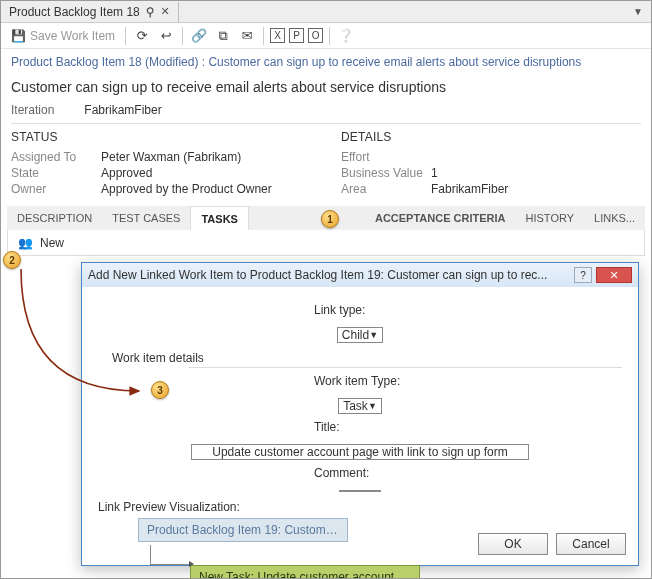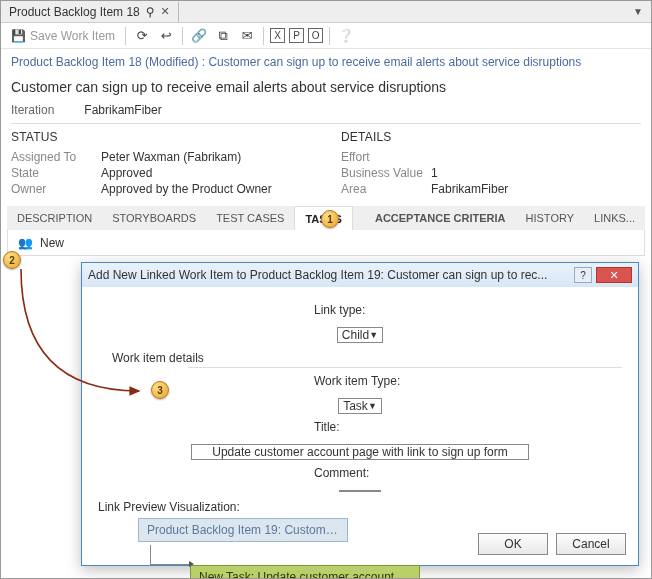--- a/index.html
+++ b/index.html
@@ -121,21 +121,20 @@
       </div>
     <div class="field-row">
         <span class="lab">Area</span>
         <span>FabrikamFiber</span>
       </div>
   </div>
 </div>
 
 <div class="tabs-row">
   <div class="tab-item">DESCRIPTION</div>
-  <div class="tab-item">STORYBOARDS</div>
   <div class="tab-item">TEST CASES</div>
   <div class="tab-item active">TASKS</div>
   <div class="spacer"></div>
   <div class="tab-item accept">ACCEPTANCE CRITERIA</div>
   <div class="tab-item">HISTORY</div>
   <div class="tab-item">LINKS...</div>
 </div>
 
 <div class="new-row">
   <span class="icon">👥</span>

